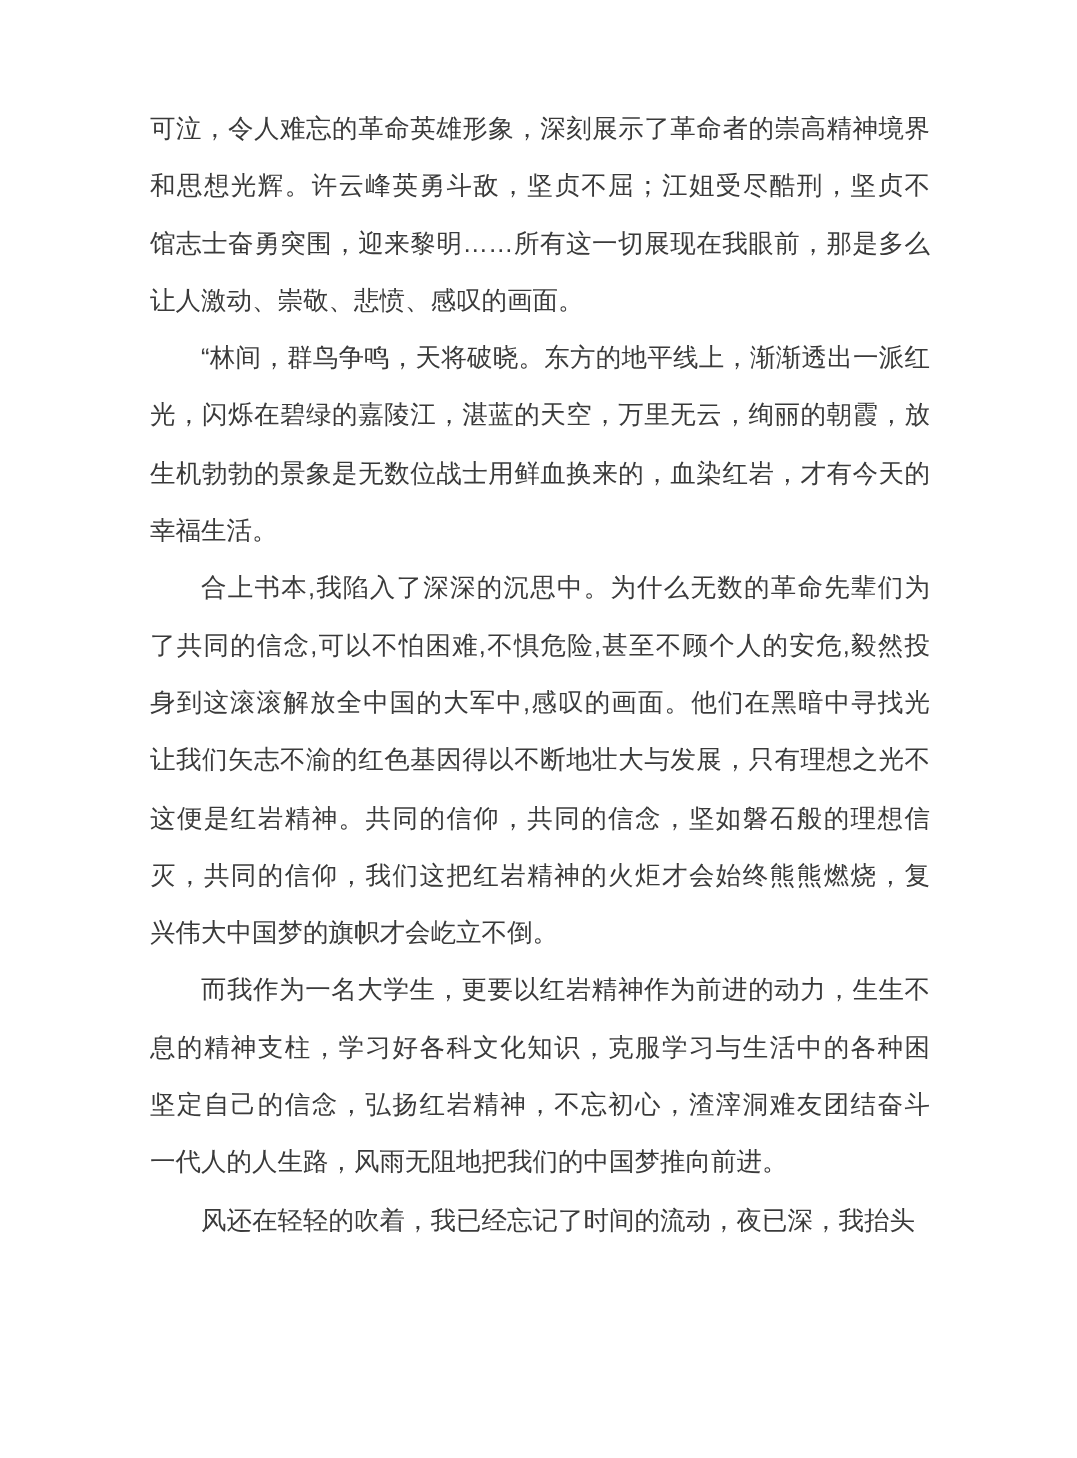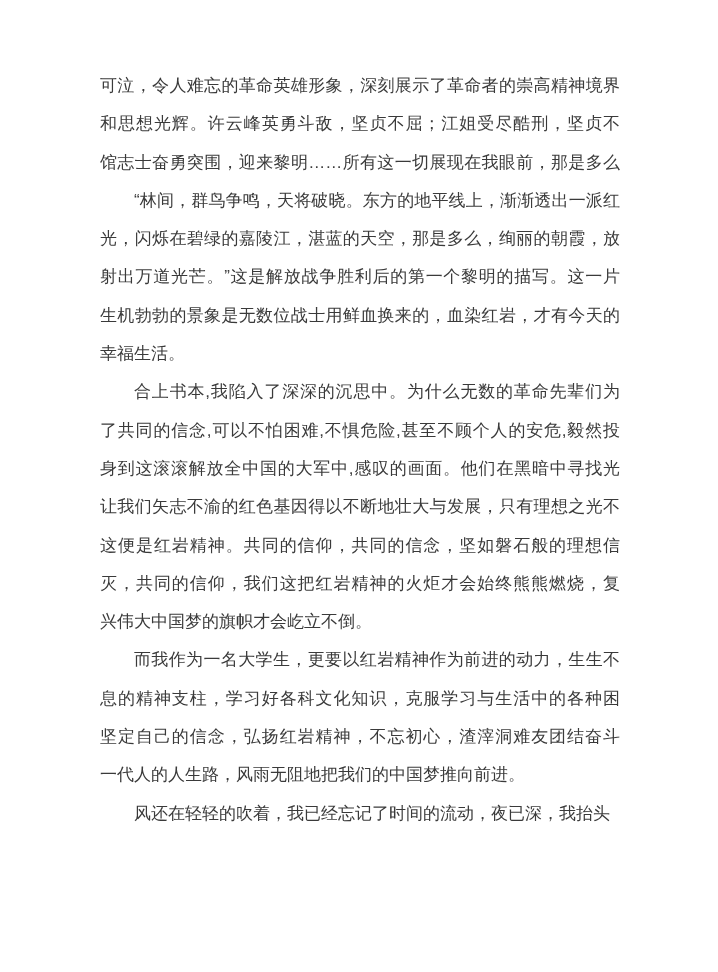--- a/index.html
+++ b/index.html
@@ -45,23 +45,23 @@
   }
 </style>
 </head>
 <body>
 
 <div class="page">
   <div class="content" style="color: rgb(58, 58, 58);">
       <div class="line">可泣，令人难忘的革命英雄形象，深刻展示了革命者的崇高精神境界</div>
       <div class="line">和思想光辉。许云峰英勇斗敌，坚贞不屈；江姐受尽酷刑，坚贞不屈；</div>
       <div class="line">馆志士奋勇突围，迎来黎明……所有这一切展现在我眼前，那是多么</div>
+      <div class="line para-end">让人激动、崇敬、悲愤、感叹的画面。</div>
       <div class="line first">“林间，群鸟争鸣，天将破晓。东方的地平线上，渐渐透出一派红</div>
-      <div class="line">光，闪烁在碧绿的嘉陵江，湛蓝的天空，那是多么，绚丽的朝霞，放</div>
-      <div class="line">射出万道光芒。”这是解放战争胜利后的第一个黎明的描写。这一片</div>
+      <div class="line">光，闪烁在碧绿的嘉陵江，湛蓝的天空，万里无云，绚丽的朝霞，放</div>
       <div class="line">生机勃勃的景象是无数位战士用鲜血换来的，血染红岩，才有今天的</div>
       <div class="line para-end">幸福生活。</div>
       <div class="line first">合上书本,我陷入了深深的沉思中。为什么无数的革命先辈们为</div>
       <div class="line">了共同的信念,可以不怕困难,不惧危险,甚至不顾个人的安危,毅然投</div>
       <div class="line">身到这滚滚解放全中国的大军中,感叹的画面。他们在黑暗中寻找光明，</div>
       <div class="line">让我们矢志不渝的红色基因得以不断地壮大与发展，只有理想之光不</div>
       <div class="line">这便是红岩精神。共同的信仰，共同的信念，坚如磐石般的理想信念，</div>
       <div class="line">灭，共同的信仰，我们这把红岩精神的火炬才会始终熊熊燃烧，复</div>
       <div class="line para-end">兴伟大中国梦的旗帜才会屹立不倒。</div>
       <div class="line first">而我作为一名大学生，更要以红岩精神作为前进的动力，生生不</div>

